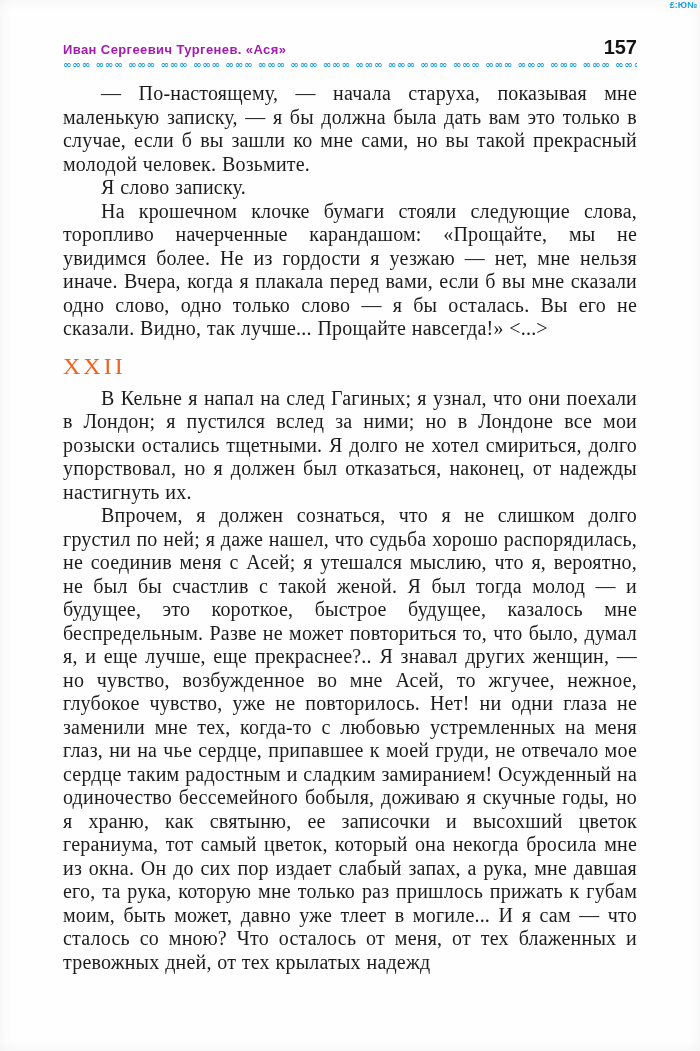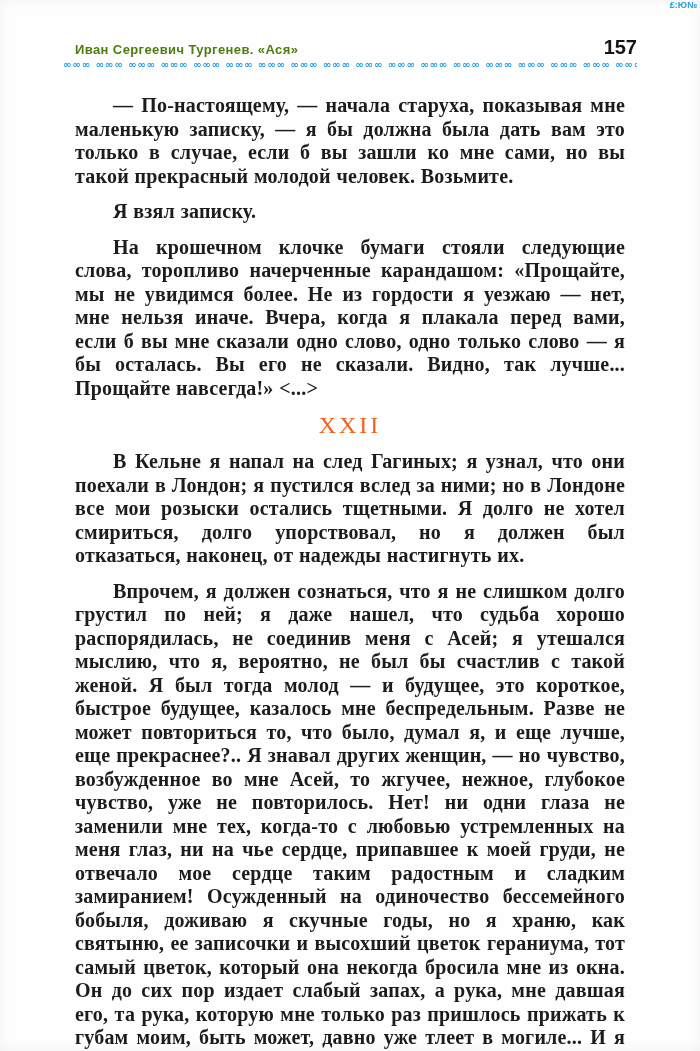--- a/index.html
+++ b/index.html
@@ -24,23 +24,22 @@
     position: absolute;
     top: 36px;
     left: 63px;
     width: 574px;
     display: flex;
     justify-content: space-between;
     align-items: baseline;
   }
   .running-title {
     font: bold 13px "Liberation Sans", sans-serif;
-    color: #4d7c0f;
+    color: #a21caf;
     letter-spacing: 0.4px;
-    margin-left: 12px;
   }
   .page-number {
     font: 600 20px "Liberation Sans", sans-serif;
     color: #141414;
   }
   .ornament-rule {
     position: absolute;
     top: 59px;
     left: 63px;
     width: 574px;
@@ -55,32 +54,30 @@
     font-family: "DejaVu Sans", sans-serif;
   }
   .content {
     position: absolute;
     top: 82px;
     left: 63px;
     width: 574px;
     color: #1c1c1c;
   }
   .content p {
-    margin: 12px;
+    margin: 0;
     text-align: justify;
     text-indent: 38px;
     font-size: 20px;
     line-height: 23.5px;
     letter-spacing: 0.2px;
     word-spacing: 0.5px;
-    font-weight: bold;
   }
   .chapter-heading {
     margin: 12px 0 8px 0;
-    text-align: center;
     font-size: 24px;
     line-height: 26px;
     font-weight: normal;
     letter-spacing: 3px;
     color: #f2621f;
     font-family: "Liberation Serif", serif;
   }
 </style>
 </head>
 <body>
@@ -91,21 +88,21 @@
 
   <div class="header-row">
     <span class="running-title">Иван Сергеевич Тургенев. «Ася»</span>
     <span class="page-number">157</span>
   </div>
 
   <div class="ornament-rule">∞∞∞ ∞∞∞ ∞∞∞ ∞∞∞ ∞∞∞ ∞∞∞ ∞∞∞ ∞∞∞ ∞∞∞ ∞∞∞ ∞∞∞ ∞∞∞ ∞∞∞ ∞∞∞ ∞∞∞ ∞∞∞ ∞∞∞ ∞∞∞ ∞∞∞ ∞∞∞ ∞∞∞ ∞∞∞ ∞∞∞ ∞∞∞</div>
 
   <div class="content">
     <p>— По-настоящему, — начала старуха, показывая мне маленькую записку, — я бы должна была дать вам это только в случае, если б вы зашли ко мне сами, но вы такой прекрасный молодой человек. Возьмите.</p>
-    <p>Я взял записку.</p>
+    <p>Я слово записку.</p>
     <p>На крошечном клочке бумаги стояли следующие слова, торопливо начерченные карандашом: «Прощайте, мы не увидимся более. Не из гордости я уезжаю — нет, мне нельзя иначе. Вчера, когда я плакала перед вами, если б вы мне сказали одно слово, одно только слово — я бы осталась. Вы его не сказали. Видно, так лучше... Прощайте навсегда!» &lt;...&gt;</p>
 
     <h2 class="chapter-heading">XXII</h2>
 
     <p>В Кельне я напал на след Гагиных; я узнал, что они поехали в Лондон; я пустился вслед за ними; но в Лондоне все мои розыски остались тщетными. Я долго не хотел смириться, долго упорствовал, но я должен был отказаться, наконец, от надежды настигнуть их.</p>
     <p>Впрочем, я должен сознаться, что я не слишком долго грустил по ней; я даже нашел, что судьба хорошо распорядилась, не соединив меня с Асей; я утешался мыслию, что я, вероятно, не был бы счастлив с такой женой. Я был тогда молод — и будущее, это короткое, быстрое будущее, казалось мне беспредельным. Разве не может повториться то, что было, думал я, и еще лучше, еще прекраснее?.. Я знавал других женщин, — но чувство, возбужденное во мне Асей, то жгучее, нежное, глубокое чувство, уже не повторилось. Нет! ни одни глаза не заменили мне тех, когда-то с любовью устремленных на меня глаз, ни на чье сердце, припавшее к моей груди, не отвечало мое сердце таким радостным и сладким замиранием! Осужденный на одиночество бессемейного бобыля, доживаю я скучные годы, но я храню, как святыню, ее записочки и высохший цветок гераниума, тот самый цветок, который она некогда бросила мне из окна. Он до сих пор издает слабый запах, а рука, мне давшая его, та рука, которую мне только раз пришлось прижать к губам моим, быть может, давно уже тлеет в могиле... И я сам — что сталось со мною? Что осталось от меня, от тех блаженных и тревожных дней, от тех крылатых надежд</p>
   </div>
 
 </div>
 

